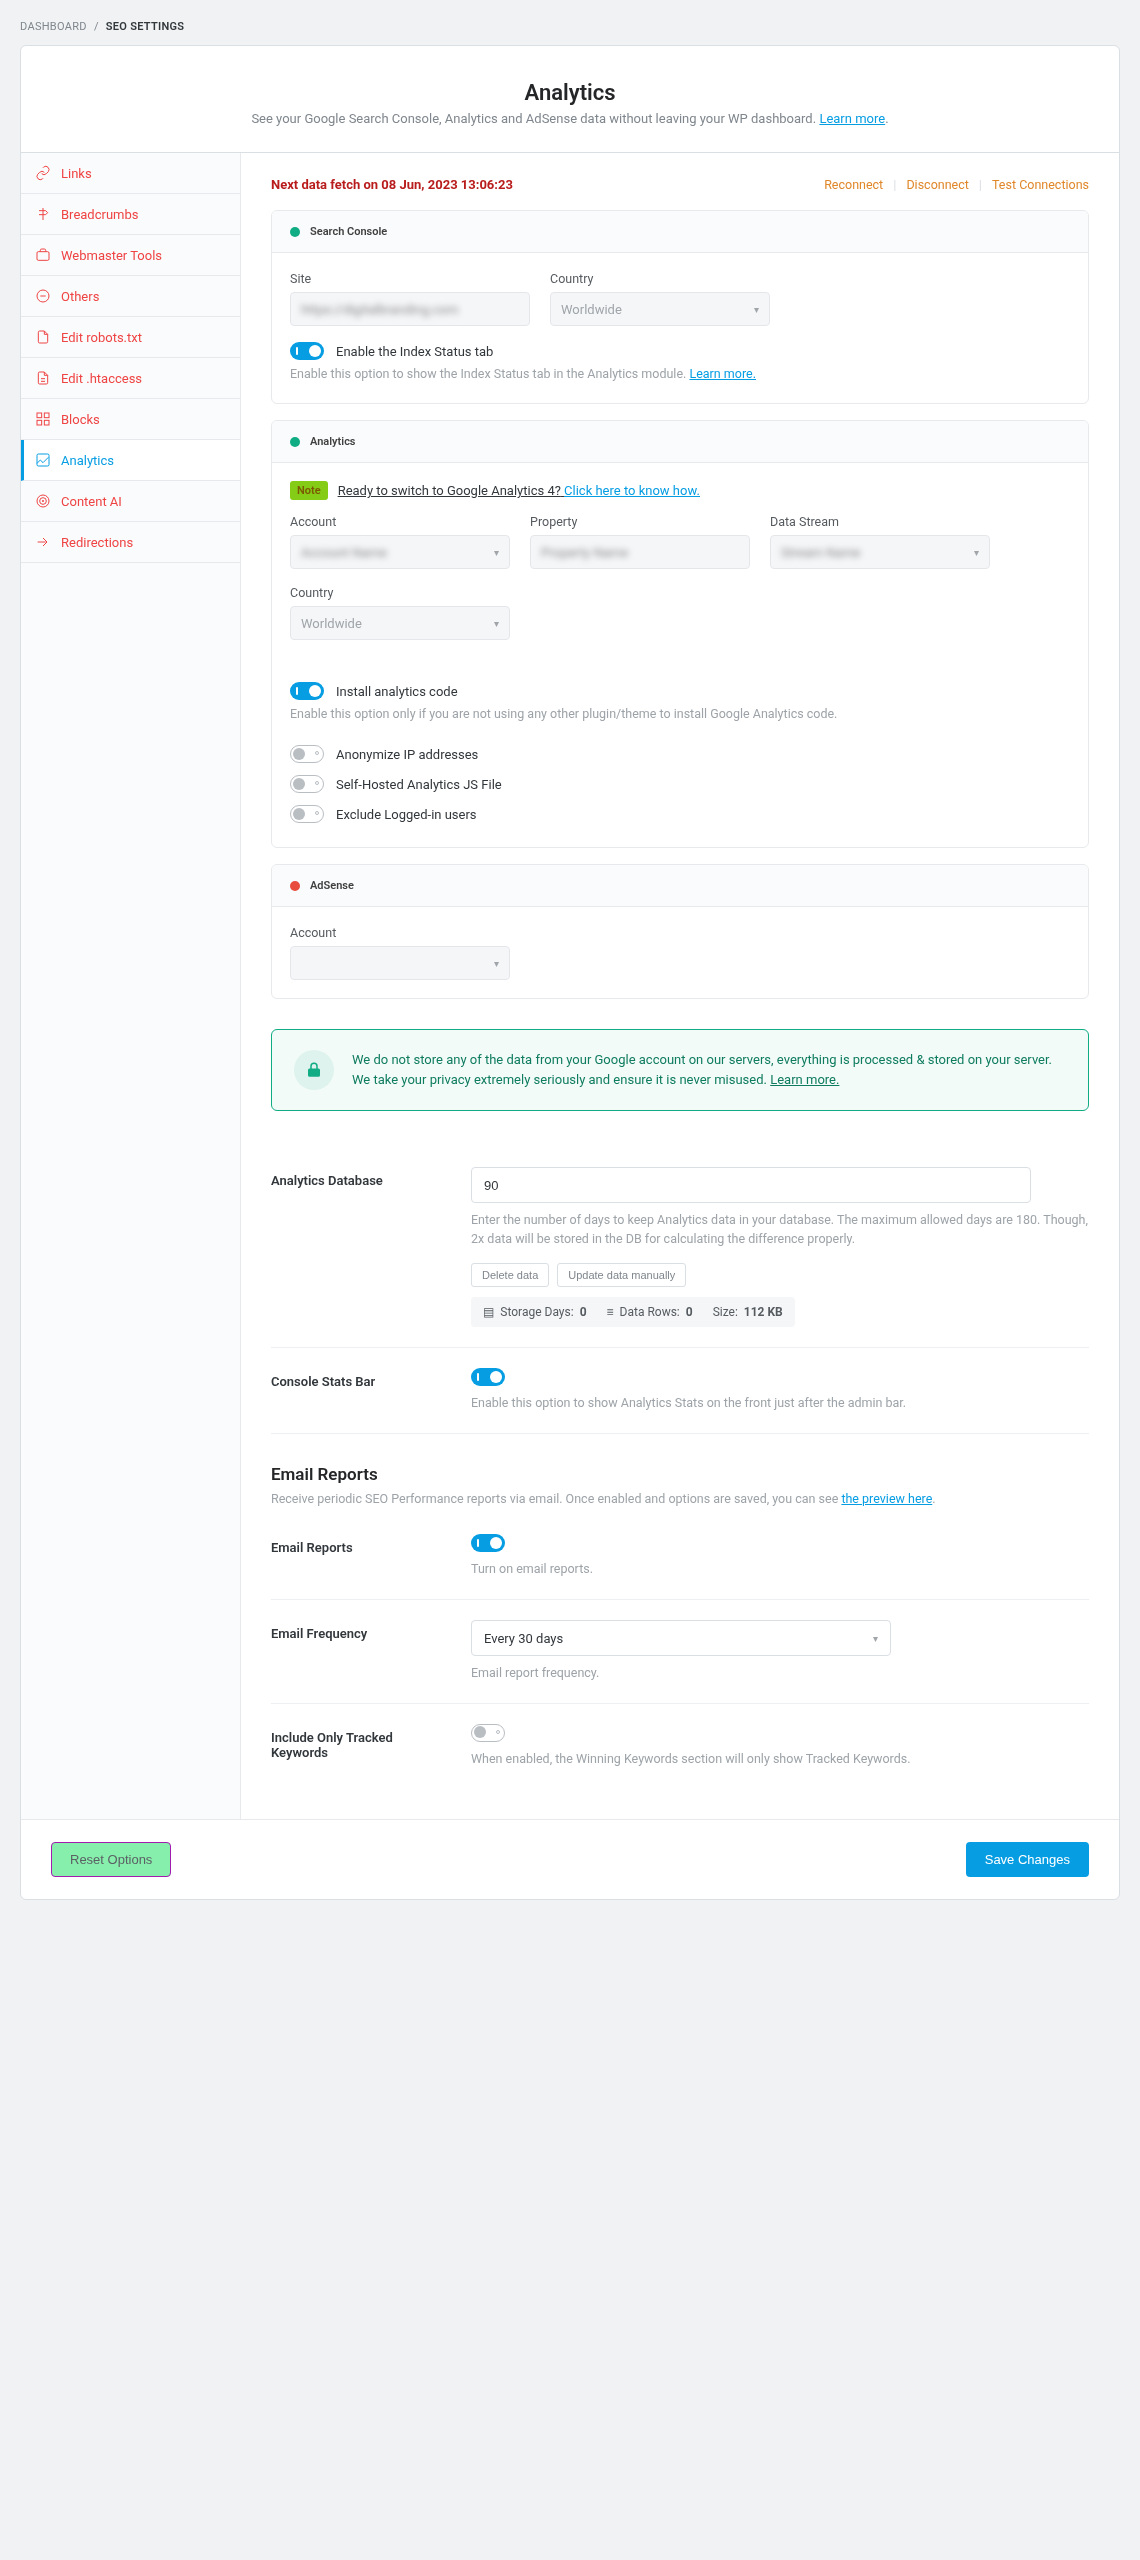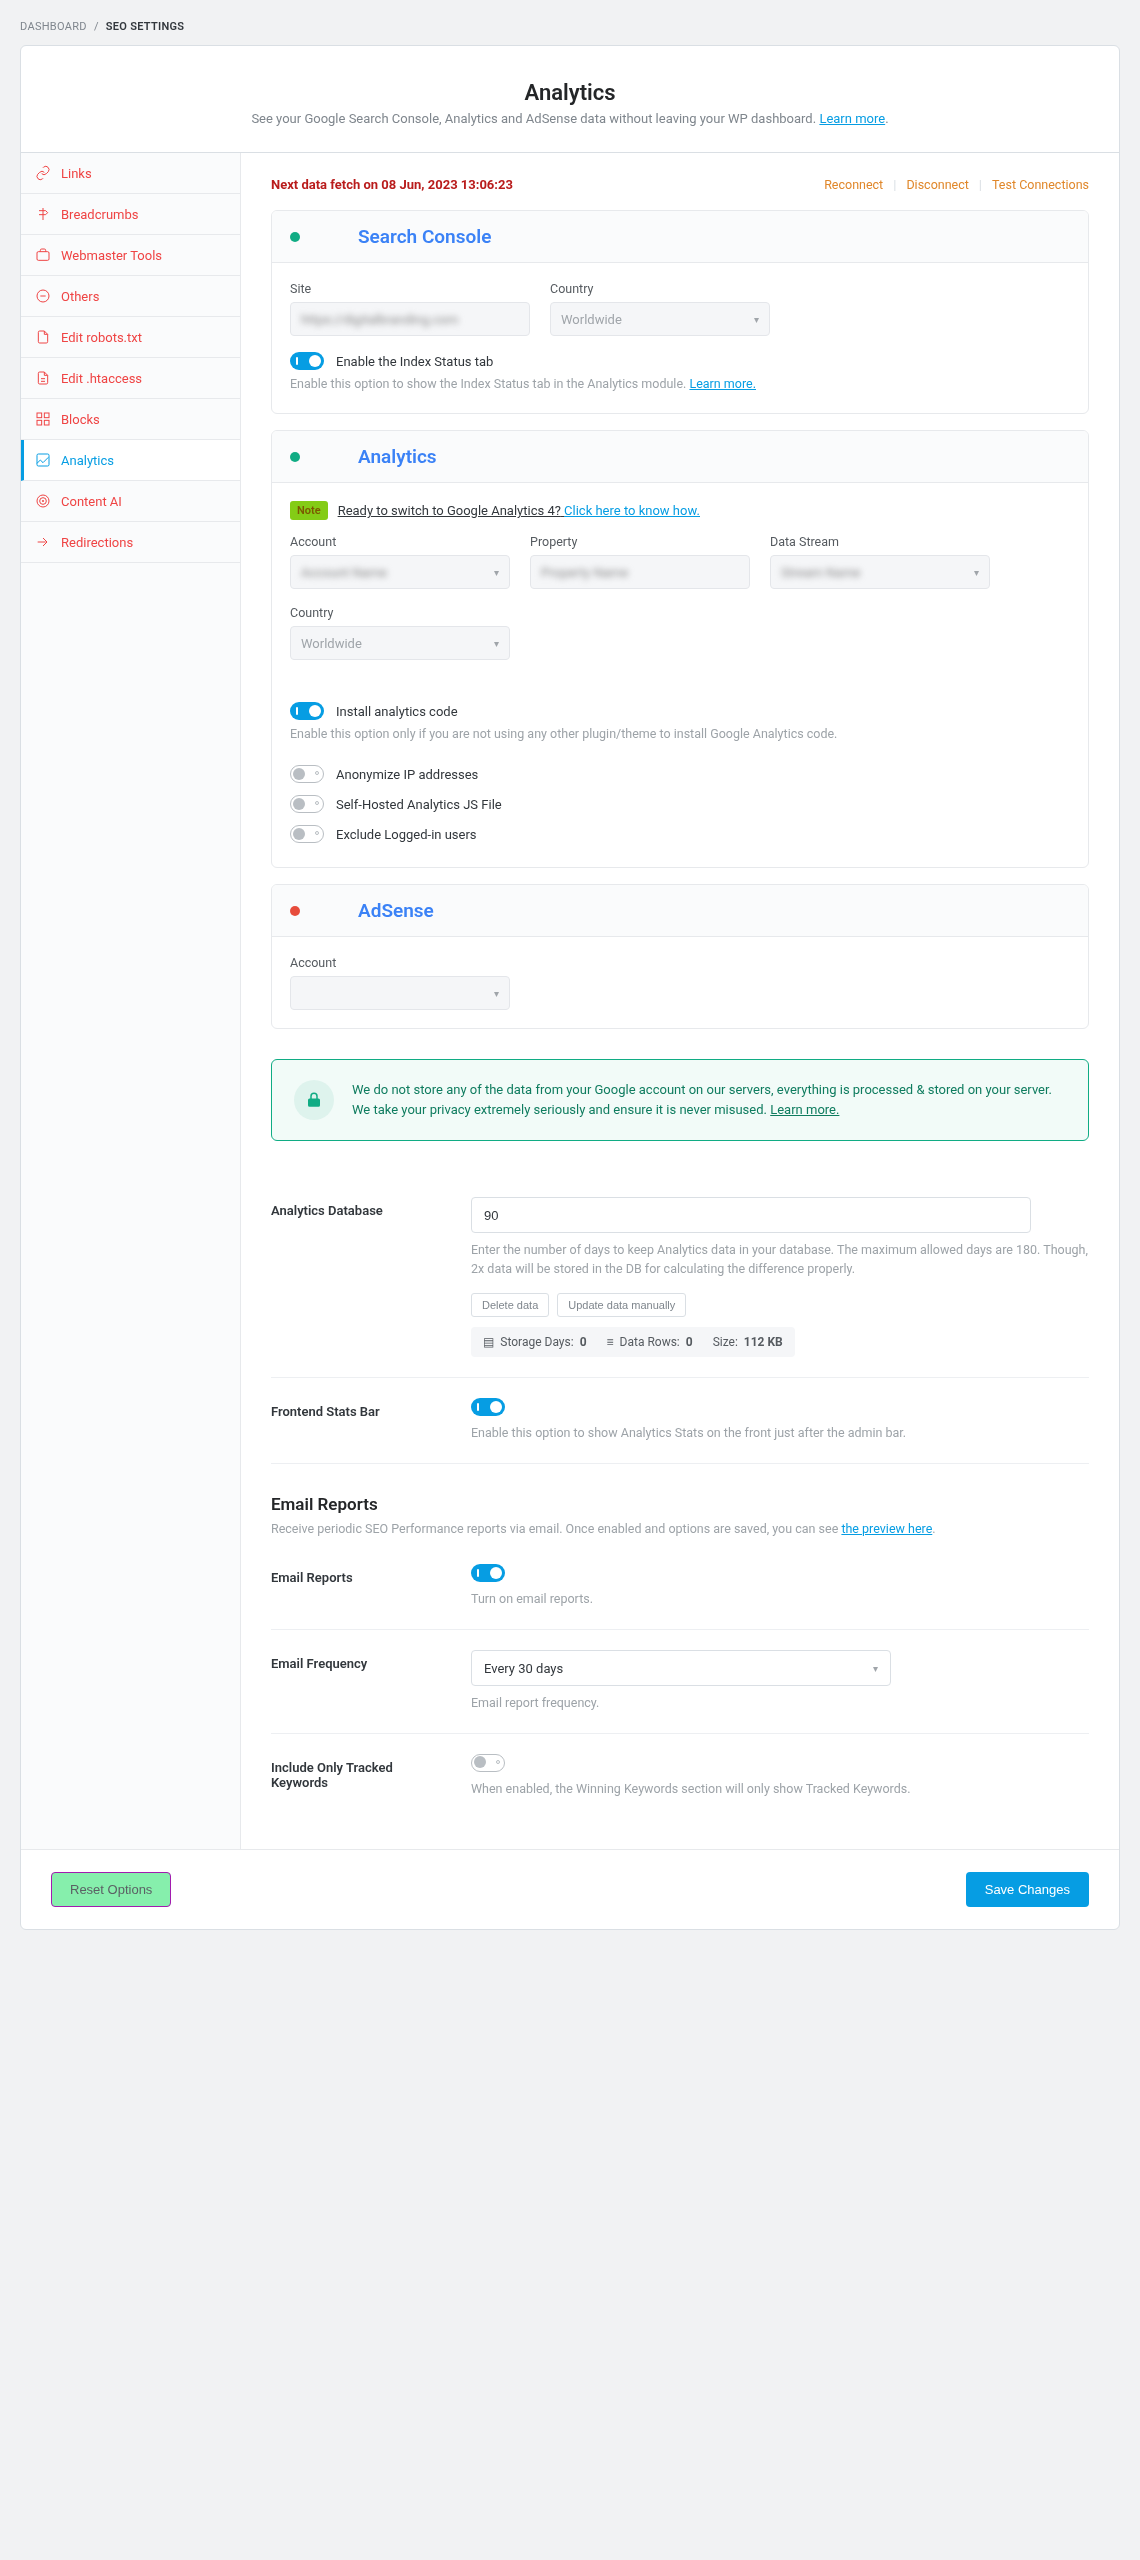--- a/index.html
+++ b/index.html
@@ -25,21 +25,21 @@
 
 .content { flex: 1; padding: 24px 30px 30px; }
 .fetch-row { display: flex; justify-content: space-between; align-items: center; margin-bottom: 18px; font-size: 13px; }
 .fetch-text { color: #b91c1c; font-weight: bold; }
 .actions { display: flex; align-items: center; gap: 10px; }
 .actions a { color: #e0872a; font-size: 12.5px; cursor: pointer; }
 .actions .divider { color: #dadfe4; }
 
 .panel { border: 1px solid #e7e9ec; border-radius: 6px; margin-bottom: 16px; overflow: hidden; }
 .panel-head { padding: 14px 18px; background: #fafbfc; border-bottom: 1px solid #e7e9ec; display: flex; align-items: center; gap: 10px; }
-.panel-head h2 { font-size: 19px; font-weight: 600; color: #3b82f6; margin-left: 48px; }
+.panel-head h2 { font-size: 11px; font-weight: 600; color: #404040; }
 .dot { width: 10px; height: 10px; border-radius: 50%; display: inline-block; }
 .dot.green { background: #10ac84; }
 .dot.red { background: #e74c3c; }
 .panel-body { padding: 18px; }
 
 .form-row { display: flex; gap: 20px; margin-bottom: 16px; flex-wrap: wrap; }
 .form-group { display: flex; flex-direction: column; gap: 6px; }
 .form-group label { font-size: 12.5px; color: #565b60; }
 .form-group .input { height: 34px; border: 1px solid #e4e6ea; border-radius: 4px; background: #f5f6f8; padding: 0 10px; font-size: 13px; color: #a0a5aa; display: flex; align-items: center; justify-content: space-between; position: relative; filter: blur(0); }
 .form-group .input.blurred span:first-child { filter: blur(3px); color:#888; }
@@ -381,21 +381,21 @@
                 </div>
               <div class="stat">
                   <span>Size:</span> 
                   <b>112 KB</b>
                 </div>
             </div>
           </div>
         </div>
 
         <div class="setting-row">
-          <div class="setting-label">Frontend Stats Bar</div>
+          <div class="setting-label">Console Stats Bar</div>
           <div class="setting-control">
             <div class="toggle on">
                 <span class="bar"></span>
                 <span class="knob"></span>
               </div>
             <div class="desc">Enable this option to show Analytics Stats on the front just after the admin bar.</div>
           </div>
         </div>
 
         <div class="section-head">

